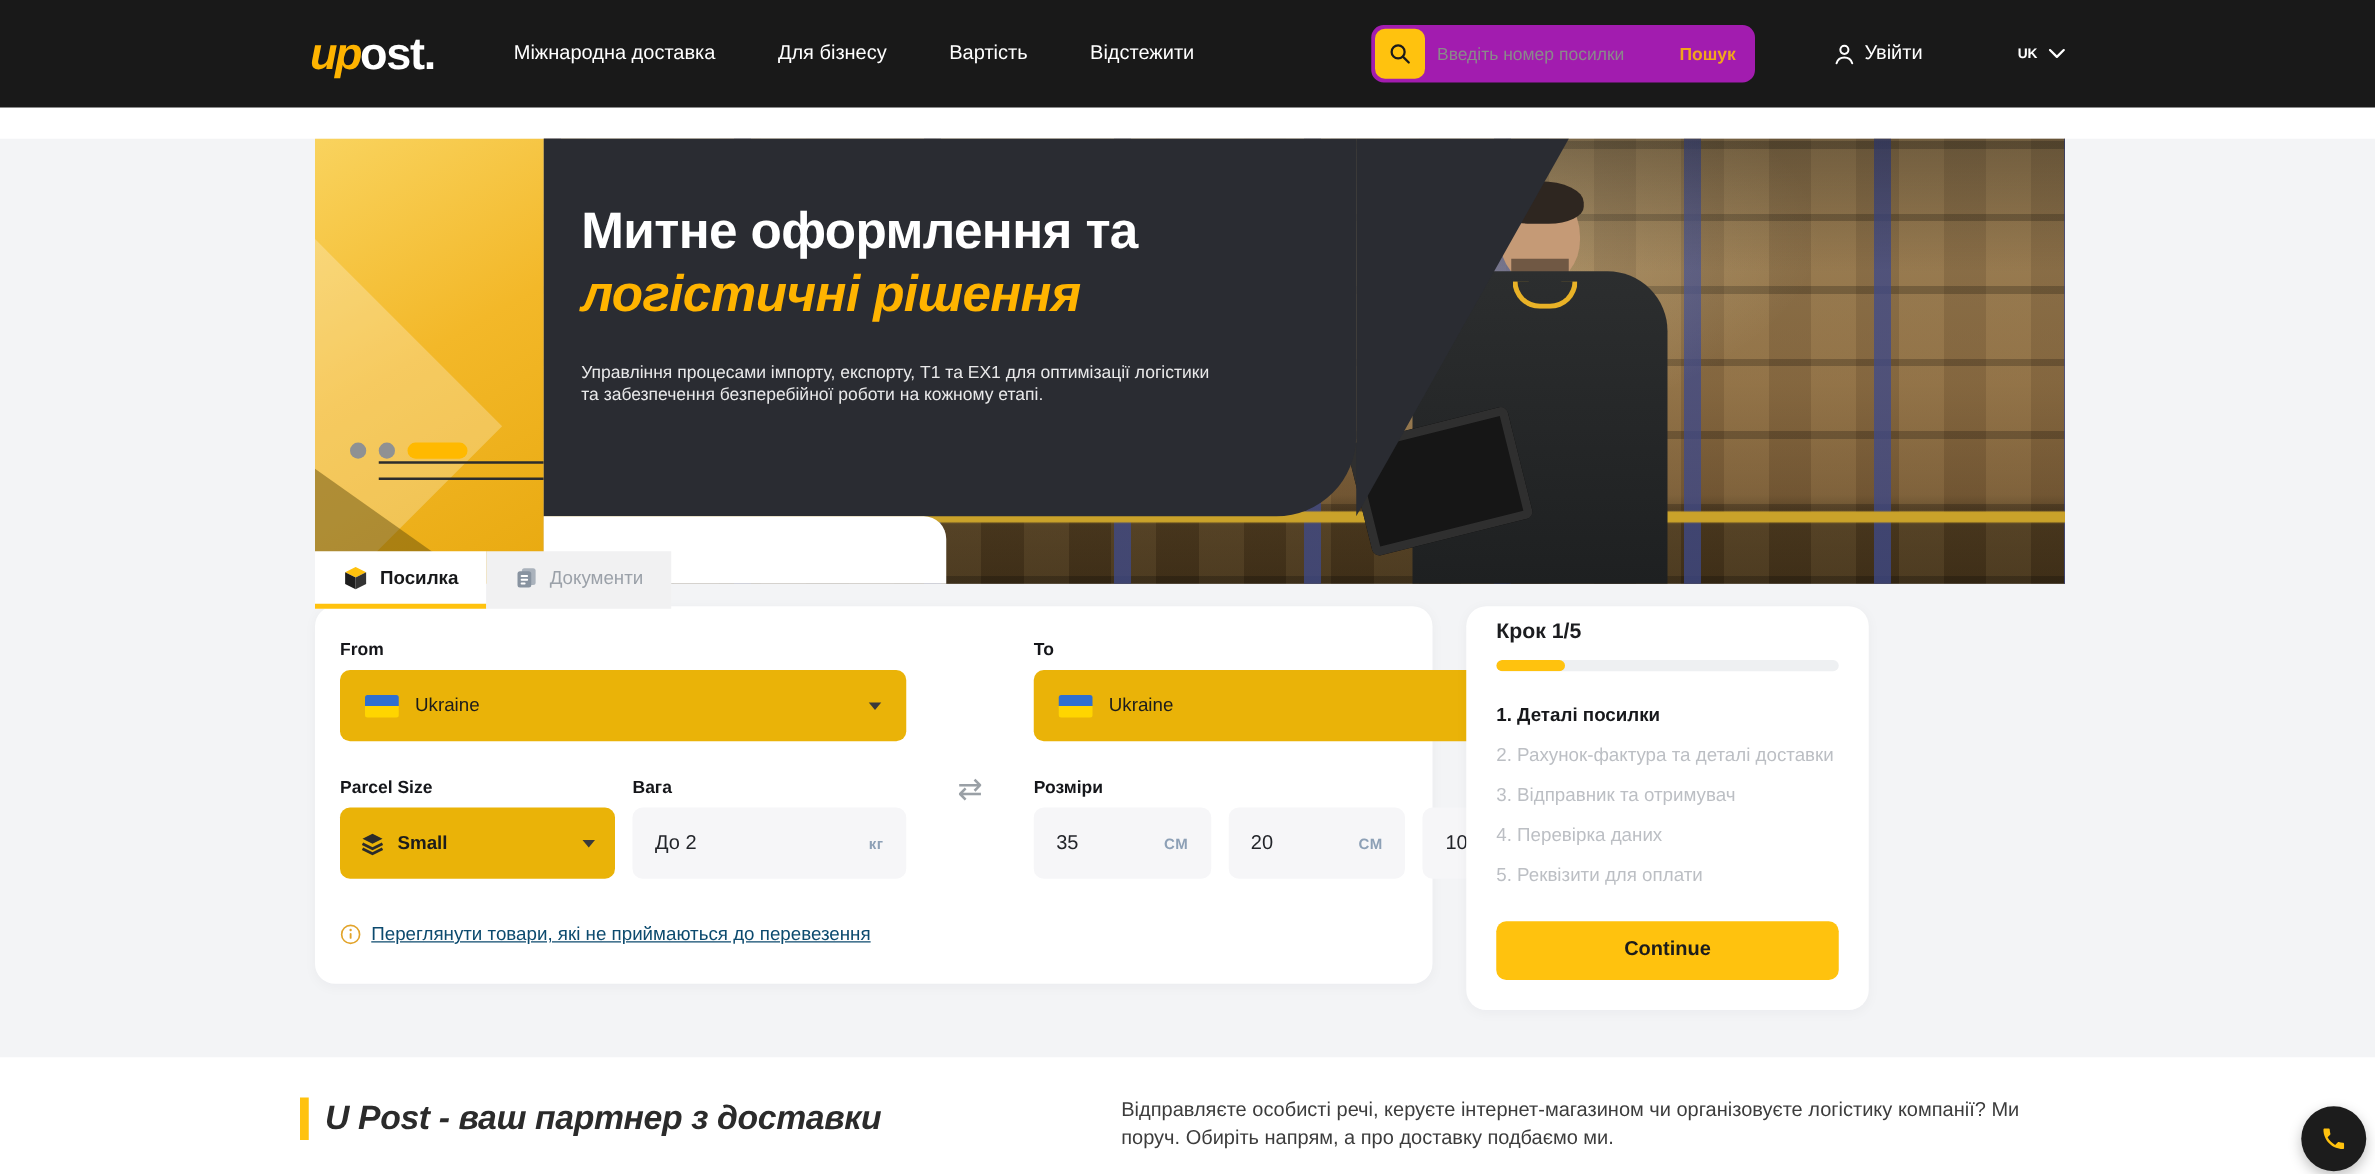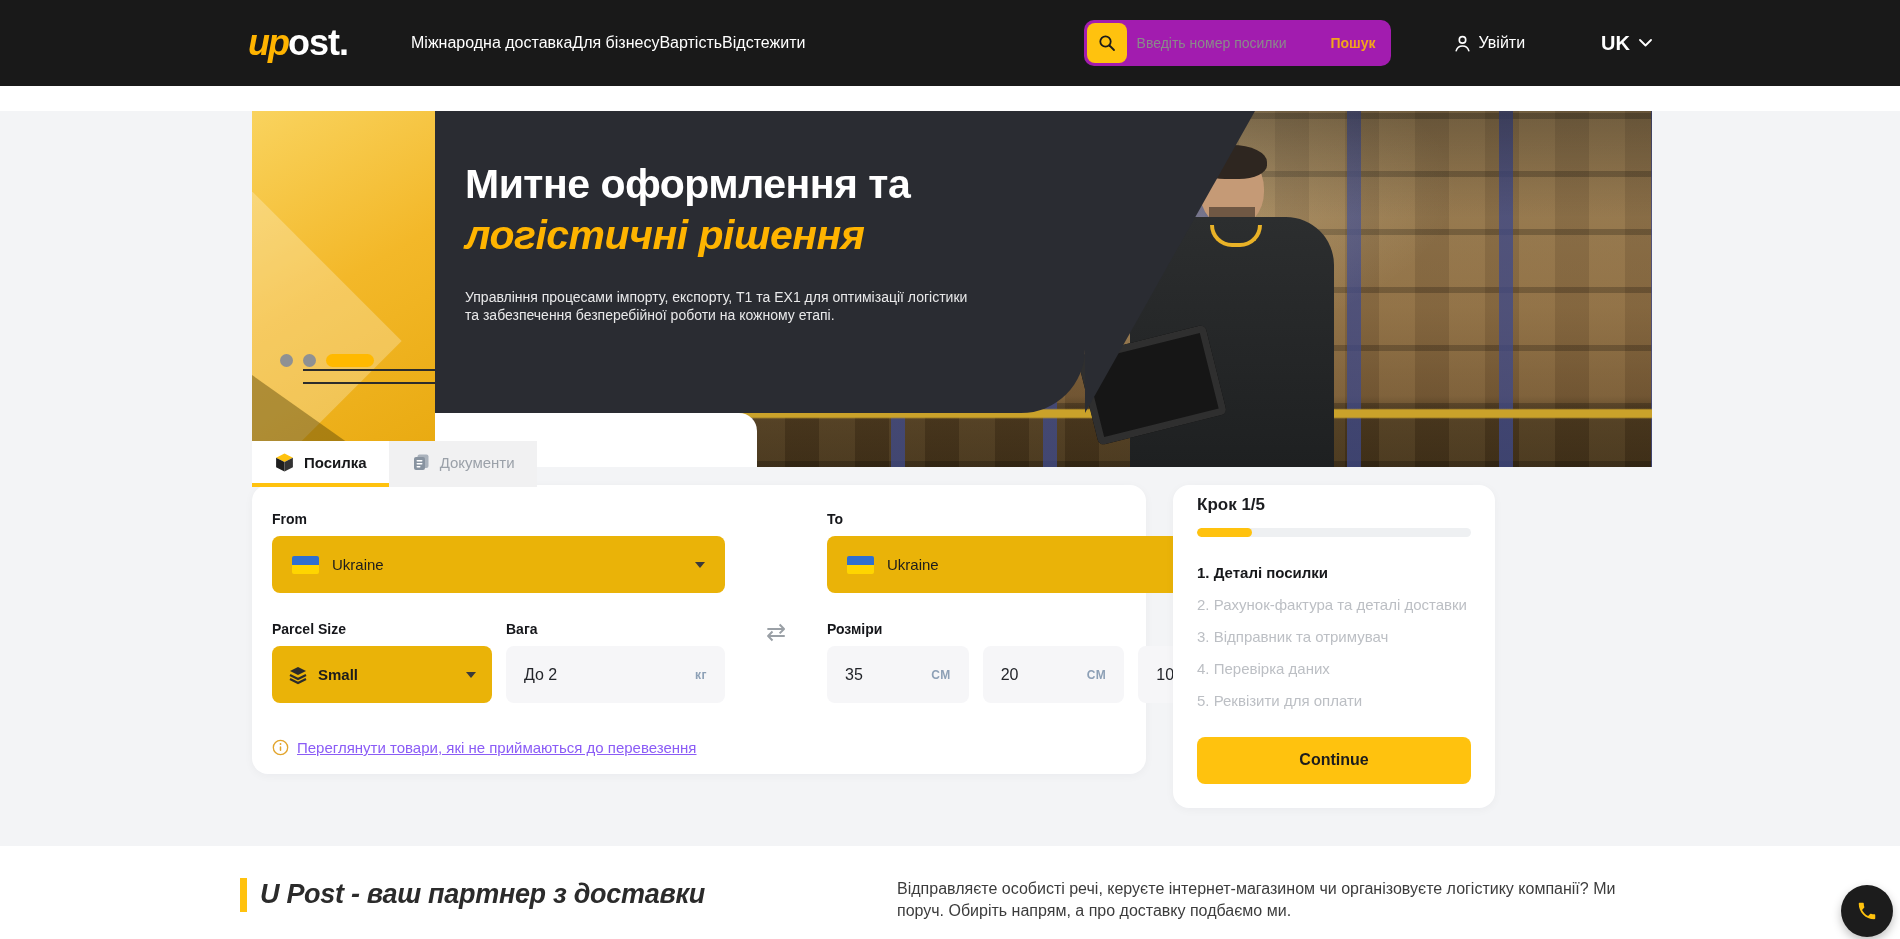--- a/index.html
+++ b/index.html
@@ -4,32 +4,32 @@
 <style>
   * { margin:0; padding:0; box-sizing:border-box; }
   html,body { width:1900px; height:939px; overflow:hidden; background:#fff;
     font-family:"Liberation Sans","DejaVu Sans",sans-serif; }
 
   
   .header { height:86px; background:#191919; display:flex; align-items:center; padding:0 248px; }
   .logo { display:flex; align-items:baseline; cursor:pointer; margin-right:63px; white-space:nowrap; }
   .logo .accent { color:#FFB400; font-size:36px; font-weight:800; font-style:italic; letter-spacing:-2px; }
   .logo .rest { color:#fff; font-size:36px; font-weight:800; letter-spacing:-1px; }
-  .nav { display:flex; }
+  .nav { display:flex; gap:50px; }
   .nav-item { color:#fff; font-size:16px; font-weight:500; cursor:pointer; white-space:nowrap; }
   .search-bar { margin-left:auto; width:307px; height:46px; background:#a21caf; border-radius:10px;
     display:flex; align-items:center; padding:3px; }
   .search-btn { width:40px; height:40px; border-radius:8px; background:#FFC20E; border:none;
     display:flex; align-items:center; justify-content:center; cursor:pointer; flex:none; }
   .search-input { flex:1; min-width:0; background:transparent; border:none; outline:none;
     color:#ddd; font-size:14px; padding:0 10px; font-family:inherit; }
   .search-input::placeholder { color:#8a8a8a; }
   .search-go { color:#F2A51B; font-size:14px; font-weight:600; padding-right:12px; cursor:pointer; }
   .login { display:flex; align-items:center; gap:7px; color:#fff; font-size:16px; margin-left:62px; cursor:pointer; }
-  .lang { display:flex; align-items:center; gap:9px; color:#fff; font-size:20px; font-weight:600; margin-left:76px; cursor:pointer; }
+  .lang { display:flex; align-items:center; gap:9px; color:#fff; font-size:11px; font-weight:600; margin-left:76px; cursor:pointer; }
 
   
   .top-bg { background:#f3f4f6; padding-bottom:38px; }
 
   
   .hero { position:relative; margin:25px 248px 0 252px; height:356px; }
   .photo { position:absolute; left:183px; right:0; top:0; bottom:0; z-index:0; overflow:hidden; background:
     linear-gradient(180deg, rgba(0,0,0,.28), rgba(0,0,0,0) 30%),
     radial-gradient(ellipse at 28% 22%, rgba(255,242,205,.55), rgba(0,0,0,0) 55%),
     linear-gradient(180deg, rgba(0,0,0,0) 83.5%, #caa22a 84%, #caa22a 86%, rgba(0,0,0,0) 86.5%),
@@ -75,41 +75,41 @@
   .notch { position:absolute; left:183px; top:302px; width:322px; height:54px; background:#fff;
     border-radius:0 18px 0 0; z-index:2; }
   .tabs { position:absolute; left:0; bottom:-20px; display:flex; z-index:5;align-items:center; }
   .tab { height:46px; display:flex; align-items:center; gap:9px; padding:0 22px; font-size:15px;
     cursor:pointer; border-bottom:4px solid transparent; background:#f1f1f2; color:#9ba1a9; font-weight:500; }
   .tab.active { background:#fff; color:#17181a; font-weight:700; border-bottom-color:#FFC20E; }
 
   
   .main-row { display:flex; gap:27px; margin:18px 248px 0 252px; align-items:flex-start; }
   .card { background:#fff; border-radius:16px; box-shadow:0 2px 10px rgba(20,20,40,.04); }
-  .form-card { width:894px; padding:26px 23px 14px 20px; }
+  .form-card { width:894px; padding:26px 23px 26px 20px; }
   .form-grid { display:grid; grid-template-columns:453px 102px 453px; }
   .f-label { font-size:14px; font-weight:700; color:#15161a; margin-bottom:9px; }
   .selectbox { height:57px; background:#eab308; border-radius:8px; display:flex; align-items:center;
     padding:0 20px; cursor:pointer; }
   .flag { width:27px; height:18px; border-radius:2px; overflow:hidden; flex:none;
     background:linear-gradient(180deg,#2F6FD0 0 50%, #FFD500 50% 100%); margin-right:13px; }
   .sel-value { font-size:15px; font-weight:500; color:#1c1c1c; }
   .caret { margin-left:auto; width:0; height:0; border-left:5px solid transparent;
     border-right:5px solid transparent; border-top:6px solid #3a3a3a; }
   .swap-col { display:flex; justify-content:center; }
   .swap-btn { margin-top:50px; background:none; border:none; cursor:pointer; color:#9aa0a6; font-size:24px; line-height:1; }
   .row2 { display:flex; gap:14px; margin-top:28px; }
   .row2 .field { flex:1; }
   .inputbox { height:57px; background:#f6f6f8; border-radius:8px; display:flex; align-items:center;
     padding:0 18px; cursor:text; }
   .inputbox .val { font-size:16px; color:#23252a; }
   .unit { margin-left:auto; font-size:12px; color:#8da0b6; font-weight:600; letter-spacing:.5px; }
   .unit.cm { text-transform:uppercase; }
   .parcel-sel .sel-value { font-weight:700; }
-  .restricted { margin-top:36px; display:inline-flex; align-items:center; gap:8px; color:#8b5cf6;
+  .restricted { margin-top:36px; display:inline-flex; align-items:center; gap:8px; color:#0c4a6e;
     font-size:15px; cursor:pointer; }
   .restricted .txt { text-decoration:underline; }
 
   
   .steps-card { width:322px; padding:10px 24px 24px; }
   .steps-title { font-size:17px; font-weight:700; color:#1b1c1f; }
   .progress { margin-top:13px; height:9px; border-radius:5px; background:#eef0f2; overflow:hidden; }
   .progress-fill { height:100%; background:#FFC20E; border-radius:5px; width:0; }
   .steps-list { list-style:none; margin-top:26px; }
   .steps-list li { font-size:15px; color:#bcbfc4; margin-bottom:12px; line-height:1.33; }

